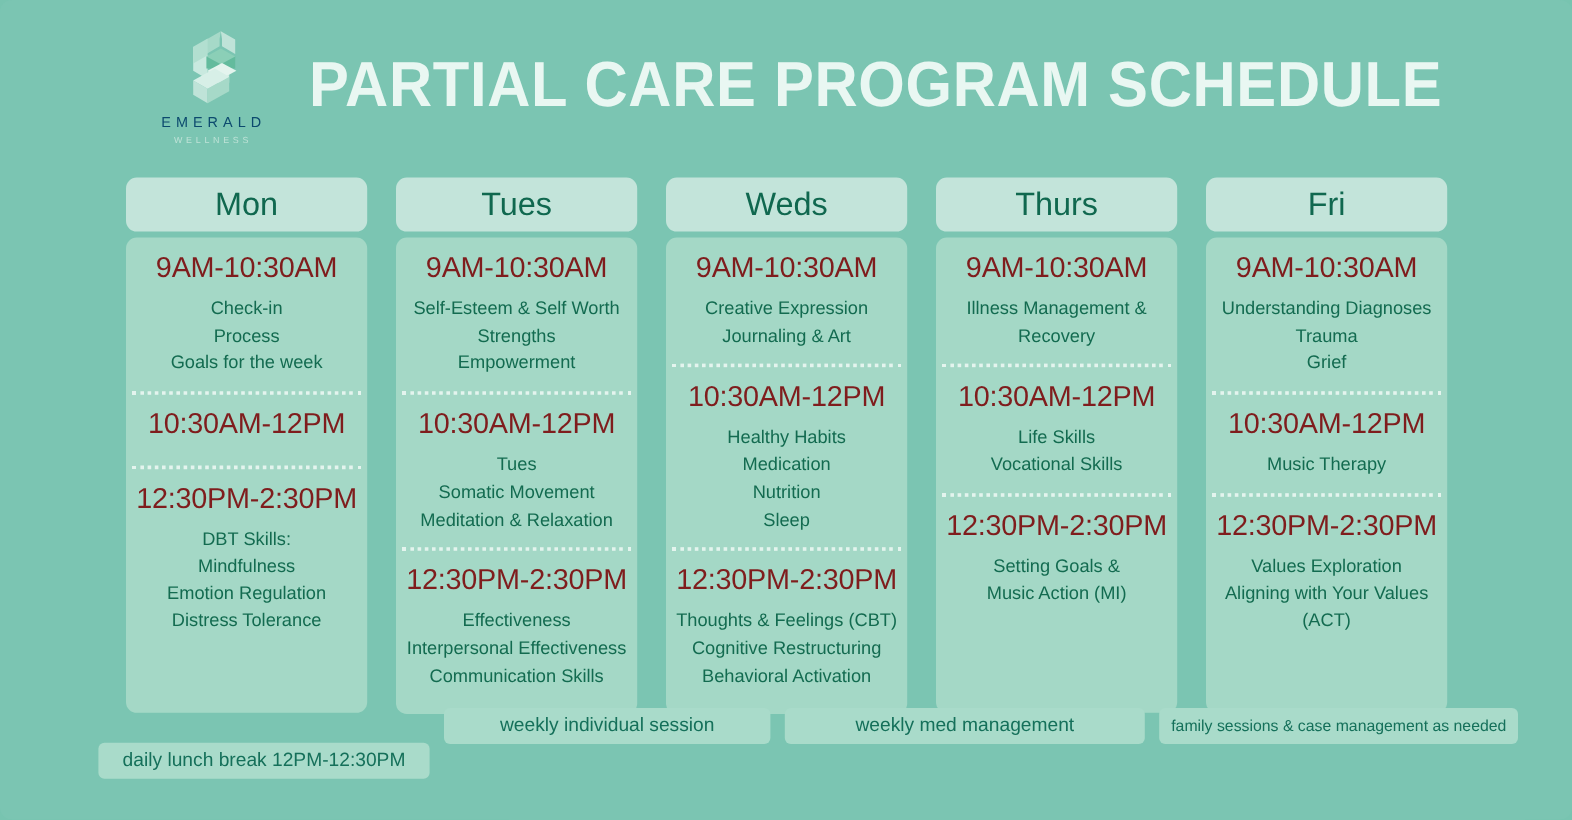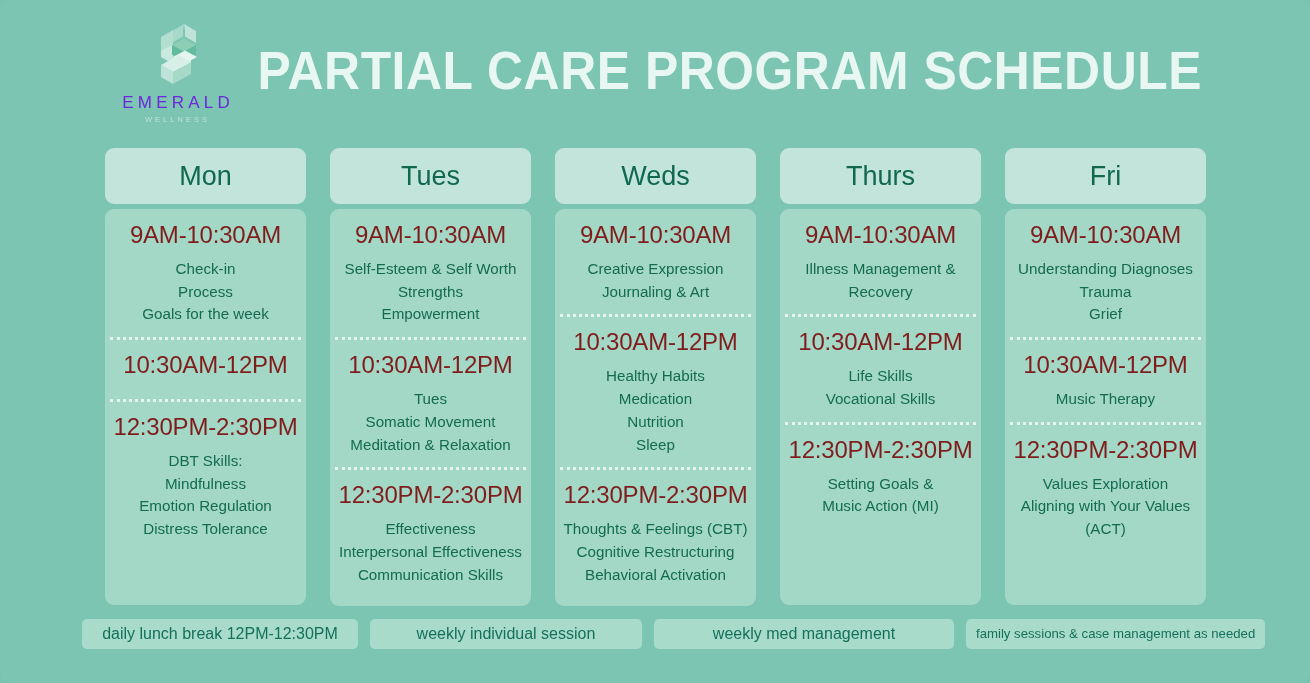--- a/index.html
+++ b/index.html
@@ -44,23 +44,23 @@
     margin-top: 4px;
     flex: 0 0 auto;
   }
   .brand-mark {
     width: 58px;
     height: 66px;
     display: block;
   }
   .brand-name {
     margin-top: 7px;
-    font-size: 17px;
+    font-size: 12px;
     letter-spacing: 4.2px;
-    color: #6d28d9;
+    color: #0c4a6e;
     text-indent: 4.2px;
     font-weight: 400;
     line-height: 1;
   }
   .brand-sub {
     margin-top: 5px;
     font-size: 7.4px;
     letter-spacing: 3.1px;
     color: #bfe2d7;
     text-indent: 3.1px;
@@ -92,21 +92,21 @@
   .col {
     width: 201px;
     flex: 0 0 201px;
     display: flex;
     flex-direction: column;
   }
 
   .day-pill {
     background: #c3e4da;
     border-radius: 9px;
-    height: 56px;
+    height: 45px;
     display: flex;
     align-items: center;
     justify-content: center;
     color: #10684f;
     font-size: 27px;
     line-height: 1;
     font-weight: 400;
     margin-bottom: 5px;
   }
 
@@ -163,21 +163,21 @@
     display: flex;
     align-items: center;
     justify-content: center;
     height: 30px;
     font-size: 16px;
     line-height: 1;
     white-space: nowrap;
     padding: 0 10px;
     box-sizing: border-box;
   }
-  .note.n1 { flex: 0 0 276px; }
+  .note.n1 { flex: 0 0 276px; margin-top: 29px; }
   .note.n2 { flex: 0 0 272px; }
   .note.n3 { flex: 0 0 300px; }
   .note.n4 { flex: 1 1 auto; font-size: 13.2px; }
 </style>
 </head>
 <body>
 
 <div class="poster">
 
   <div class="header">

